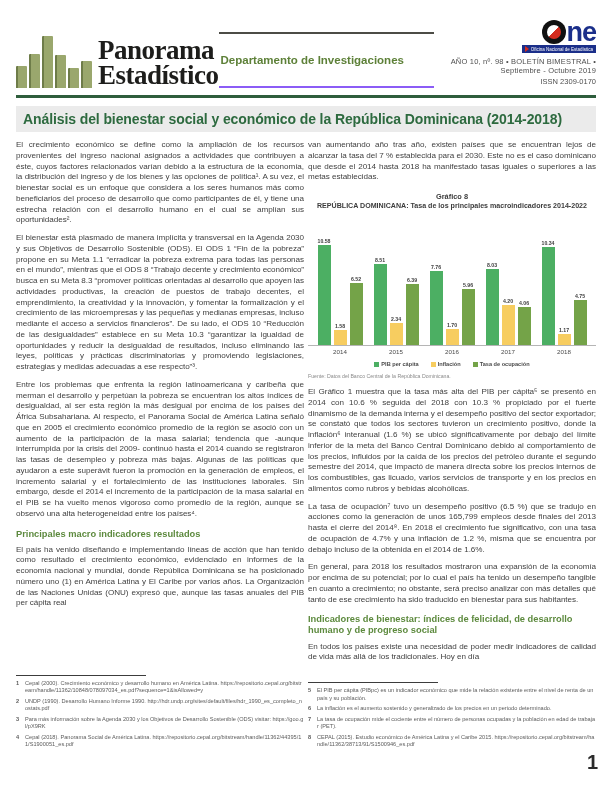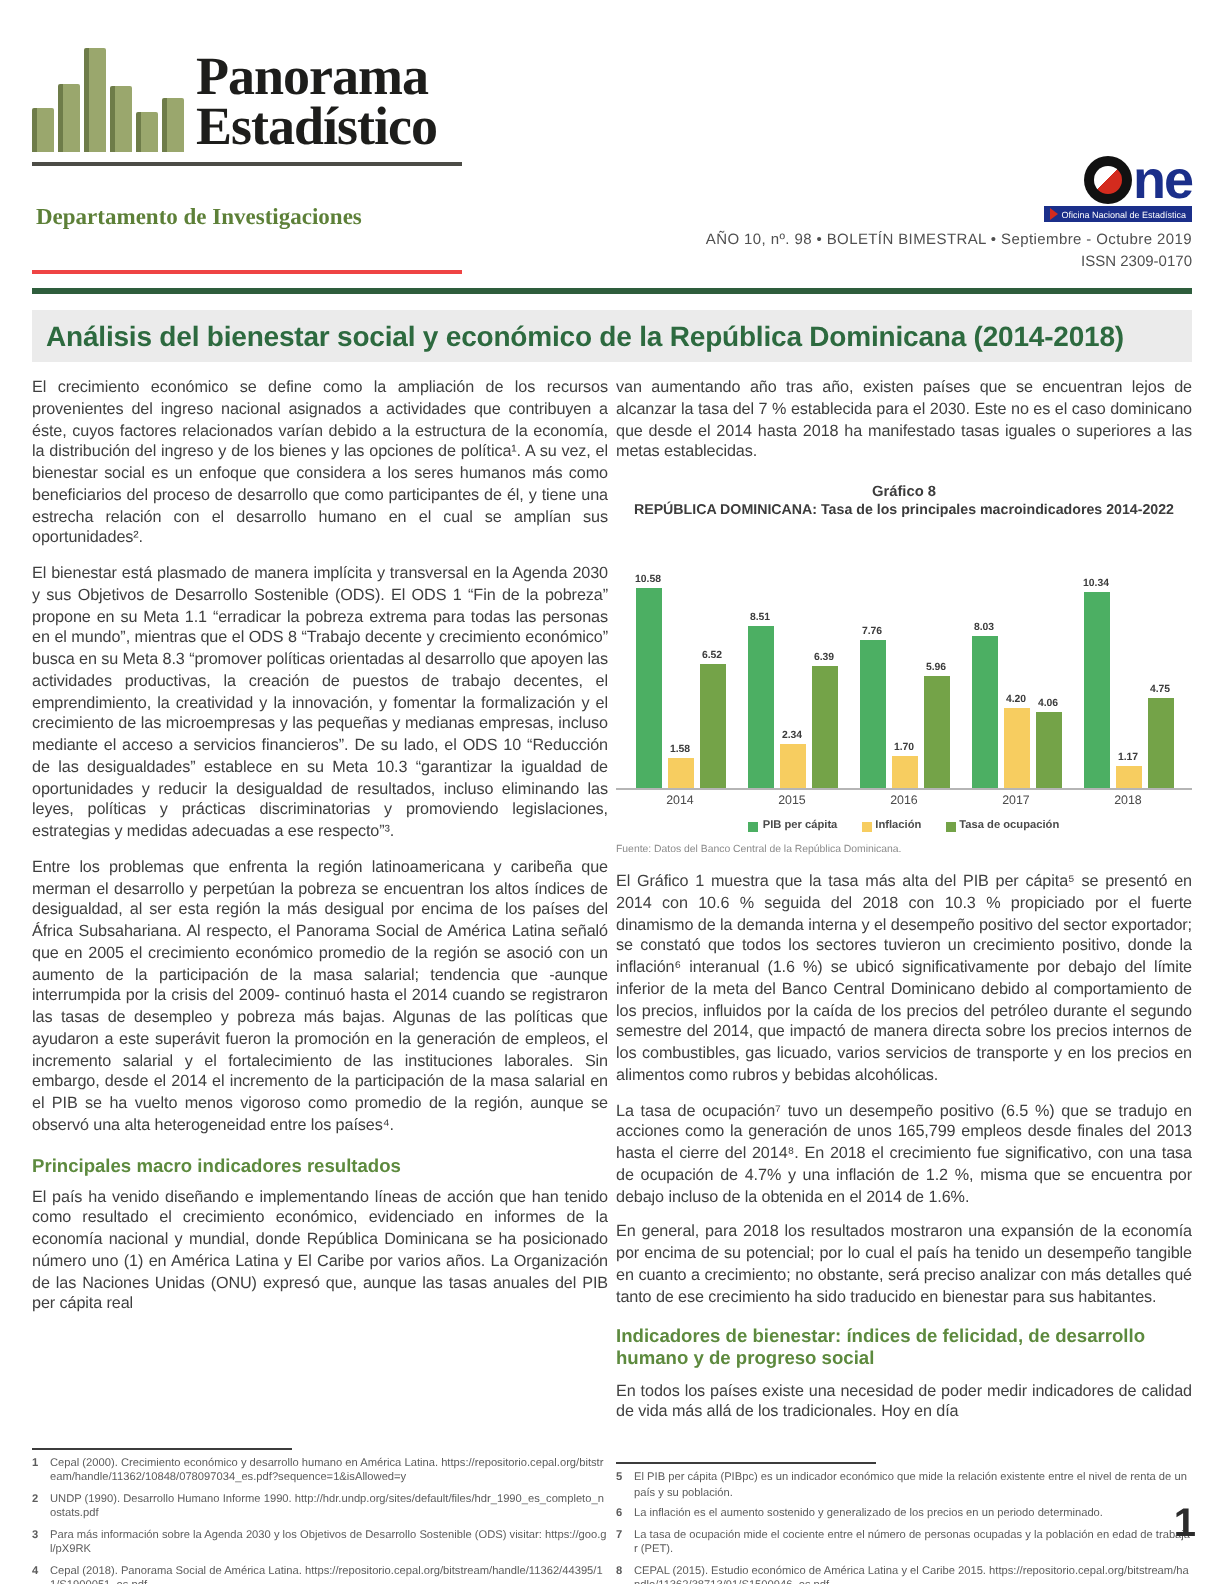--- a/index.html
+++ b/index.html
@@ -4,29 +4,29 @@
 <style>
   * { margin:0; padding:0; box-sizing:border-box; }
   html,body { background:#9a9a9a; }
   .page {
     position:relative; width:612px; height:792px; margin:0 auto;
     background:#ffffff; font-family:"Liberation Sans", sans-serif; color:#3f3f3f;
     overflow:hidden;
   }
   
   .header { display:flex; justify-content:space-between; align-items:flex-end; padding:20px 16px 0 16px; }
-  .brand { display:flex; flex-direction:column; }
+  .brand { display:flex; flex-direction:row; }
   .brand-top { display:flex; align-items:flex-end; gap:6px; }
   .logo-bars { display:flex; align-items:flex-end; gap:2px; height:56px; }
   .logo-bar { width:11px; background:linear-gradient(90deg,#6e7c49 22%,#9aa76d 22%); border-radius:1px 1px 0 0; }
   .logo-bar:nth-child(1){height:22px;} .logo-bar:nth-child(2){height:34px;}
   .logo-bar:nth-child(3){height:52px;} .logo-bar:nth-child(4){height:33px;}
   .logo-bar:nth-child(5){height:20px;} .logo-bar:nth-child(6){height:27px;}
   .brand-name { font-family:"Liberation Serif", serif; font-weight:bold; font-size:27px; line-height:0.92; color:#1d1d1b; letter-spacing:-0.5px; }
-  .brand-sub { margin-top:5px; border-top:2px solid #4c4c46; border-bottom:2px solid #ef4444; padding:20px 2px; font-weight:bold; font-size:11.5px; color:#5d8038; width:215px;font-family:Liberation Serif, serif; }
+  .brand-sub { margin-top:5px; border-top:2px solid #4c4c46; border-bottom:2px solid #8b5cf6; padding:20px 2px; font-weight:bold; font-size:11.5px; color:#5d8038; width:215px; }
   .masthead-right { display:flex; flex-direction:column; align-items:flex-end; gap:4px; padding-bottom:2px; }
   .one-logo { display:flex; flex-direction:column; align-items:flex-end; }
   .one-row { display:flex; align-items:flex-end; }
   .one-o { width:24px; height:24px; border-radius:50%; background:#111; display:flex; align-items:center; justify-content:center; }
   .one-o-inner { width:14px; height:14px; border-radius:50%; background:linear-gradient(135deg,#ffffff 48%,#d42b1e 48%); }
   .one-ne { font-size:27px; font-weight:bold; color:#1b2f8a; letter-spacing:-1px; line-height:0.8; }
   .one-tag { margin-top:1px; background:#1b2f8a; color:#ffffff; font-size:4.5px; padding:1px 3px; display:flex; align-items:center; gap:2px; }
   .one-tag-tri { width:0; height:0; border-top:3px solid transparent; border-bottom:3px solid transparent; border-left:4px solid #d42b1e; }
   .issue-block { text-align:right; color:#4f4f4f; }
   .issue-line { font-size:7.5px; letter-spacing:0.2px; }

